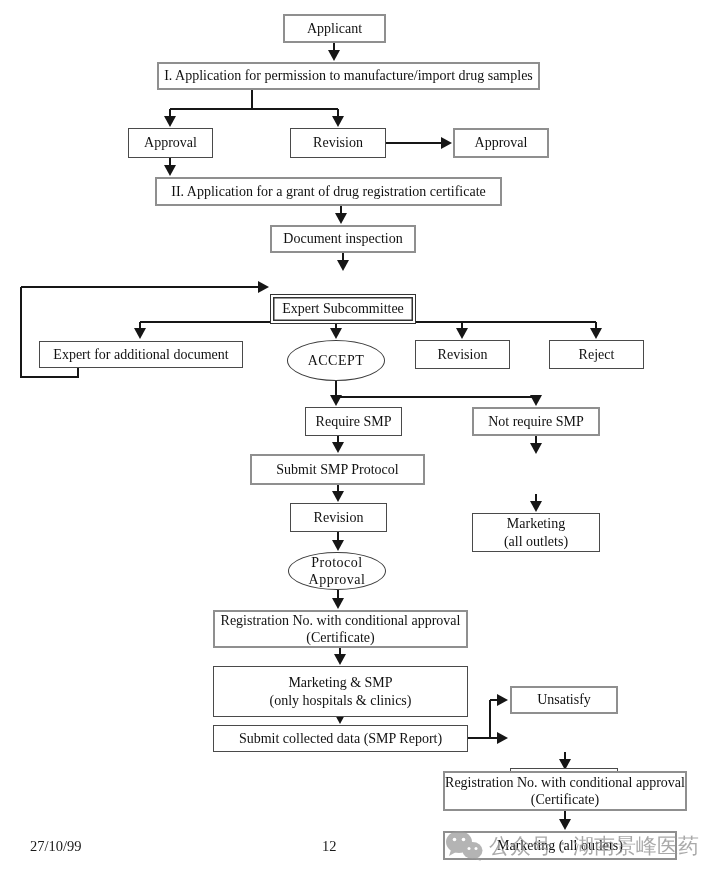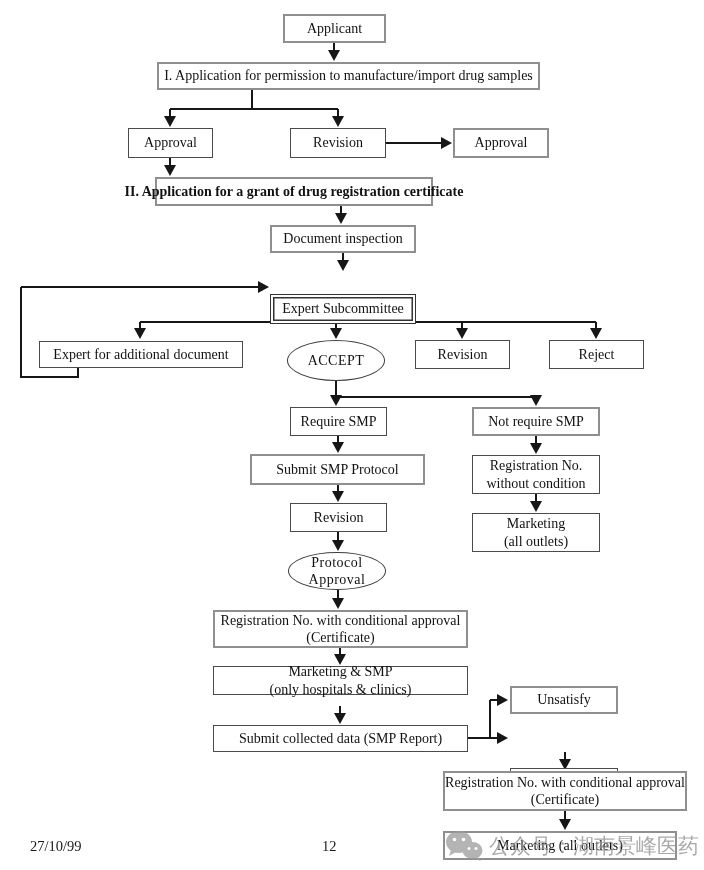--- a/index.html
+++ b/index.html
@@ -153,70 +153,66 @@
       </div>
       <div class="node b-dark" style="left: 128px; top: 128px; width: 85px; height: 30px;">
         <span class="line">Approval</span>
       </div>
       <div class="node b-dark" style="left: 290px; top: 128px; width: 96px; height: 30px;">
         <span class="line">Revision</span>
       </div>
       <div class="node b-light" style="left: 453px; top: 128px; width: 96px; height: 30px;">
         <span class="line">Approval</span>
       </div>
-      <div class="node b-light" style="left: 155px; top: 177px; width: 278px; height: 29px; font-weight: bold;">
+      <div class="node b-light" style="left: 155px; top: 177px; width: 347px; height: 29px;">
         <span class="line">II. Application for a grant of drug registration certificate</span>
       </div>
       <div class="node b-light" style="left: 270px; top: 225px; width: 146px; height: 28px;">
         <span class="line">Document inspection</span>
       </div>
       <div class="node b-double" style="left: 270px; top: 273px; width: 146px; height: 30px; margin-top: 21px;">
         <span class="line">Expert Subcommittee</span>
       </div>
       <div class="node b-dark" style="left: 39px; top: 341px; width: 204px; height: 27px;">
         <span class="line">Expert for additional document</span>
       </div>
       <div class="node ellipse" style="left: 287px; top: 340px; width: 98px; height: 41px;">
         <span class="line">ACCEPT</span>
       </div>
       <div class="node b-dark" style="left: 415px; top: 340px; width: 95px; height: 29px;">
         <span class="line">Revision</span>
       </div>
       <div class="node b-dark" style="left: 549px; top: 340px; width: 95px; height: 29px;">
         <span class="line">Reject</span>
       </div>
-      <div class="node b-dark" style="left: 290px; top: 407px; width: 97px; height: 29px;">
+      <div class="node b-dark" style="left: 305px; top: 407px; width: 97px; height: 29px;">
         <span class="line">Require SMP</span>
       </div>
       <div class="node b-light" style="left: 472px; top: 407px; width: 128px; height: 29px;">
         <span class="line">Not require SMP</span>
       </div>
       <div class="node b-light" style="left: 250px; top: 454px; width: 175px; height: 31px;">
         <span class="line">Submit SMP Protocol</span>
-      </div>
-      <div class="node b-dark" style="left: 472px; top: 455px; width: 128px; height: 39px;">
-        <span class="line">Registration No.</span>
-        <span class="line">without condition</span>
       </div>
       <div class="node b-dark" style="left: 290px; top: 503px; width: 97px; height: 29px;">
         <span class="line">Revision</span>
       </div>
       <div class="node b-dark" style="left: 472px; top: 513px; width: 128px; height: 39px;">
         <span class="line">Marketing</span>
         <span class="line">(all outlets)</span>
       </div>
       <div class="node ellipse" style="left: 288px; top: 552px; width: 98px; height: 38px;">
         <span class="line">Protocol</span>
         <span class="line">Approval</span>
       </div>
       <div class="node b-light" style="left: 213px; top: 610px; width: 255px; height: 38px;">
         <span class="line">Registration No. with conditional approval</span>
         <span class="line">(Certificate)</span>
       </div>
-      <div class="node b-dark" style="left: 213px; top: 666px; width: 255px; height: 29px; text-align: right;">
+      <div class="node b-dark" style="left: 213px; top: 666px; width: 255px; height: 51px; text-align: right;">
         <span class="line">Marketing &amp; SMP</span>
         <span class="line">(only hospitals &amp; clinics)</span>
       </div>
       <div class="node b-dark" style="left: 213px; top: 725px; width: 255px; height: 27px;">
         <span class="line">Submit collected data (SMP Report)</span>
       </div>
       <div class="node b-light" style="left: 510px; top: 686px; width: 108px; height: 28px;">
         <span class="line">Unsatisfy</span>
       </div>
       <div class="node b-dark" style="left: 510px; top: 724px; width: 108px; height: 28px; margin-top: 44px;">

